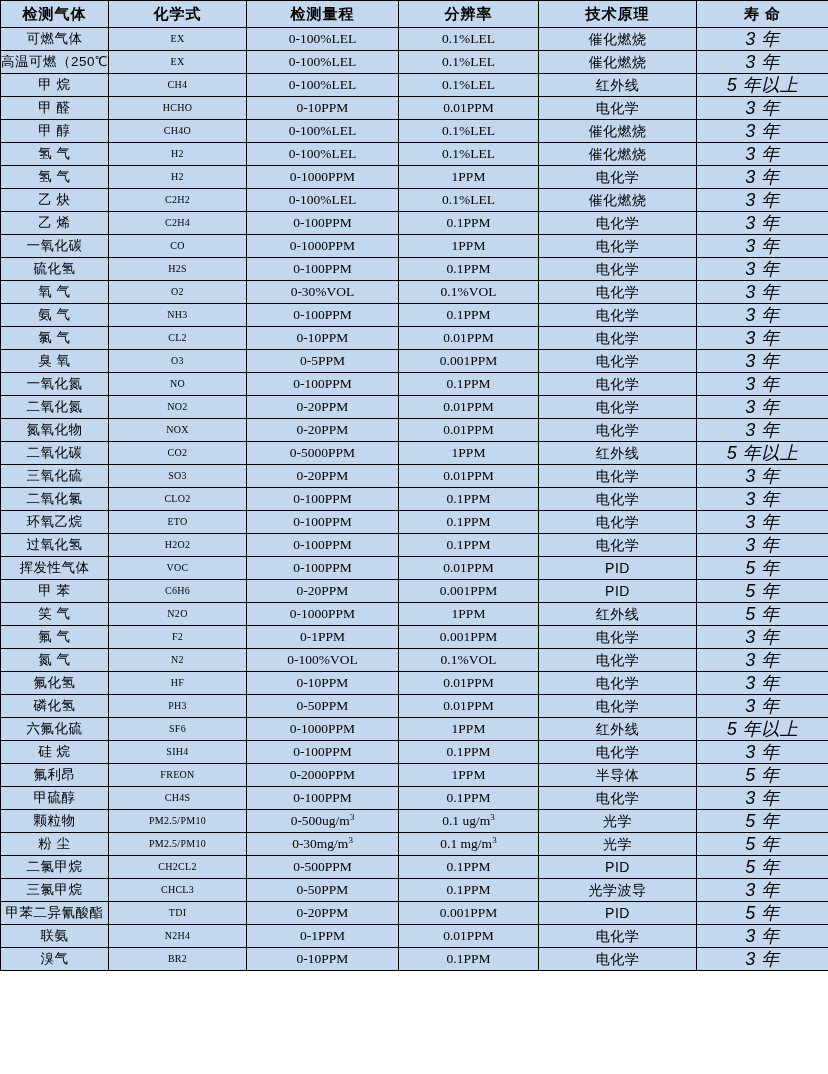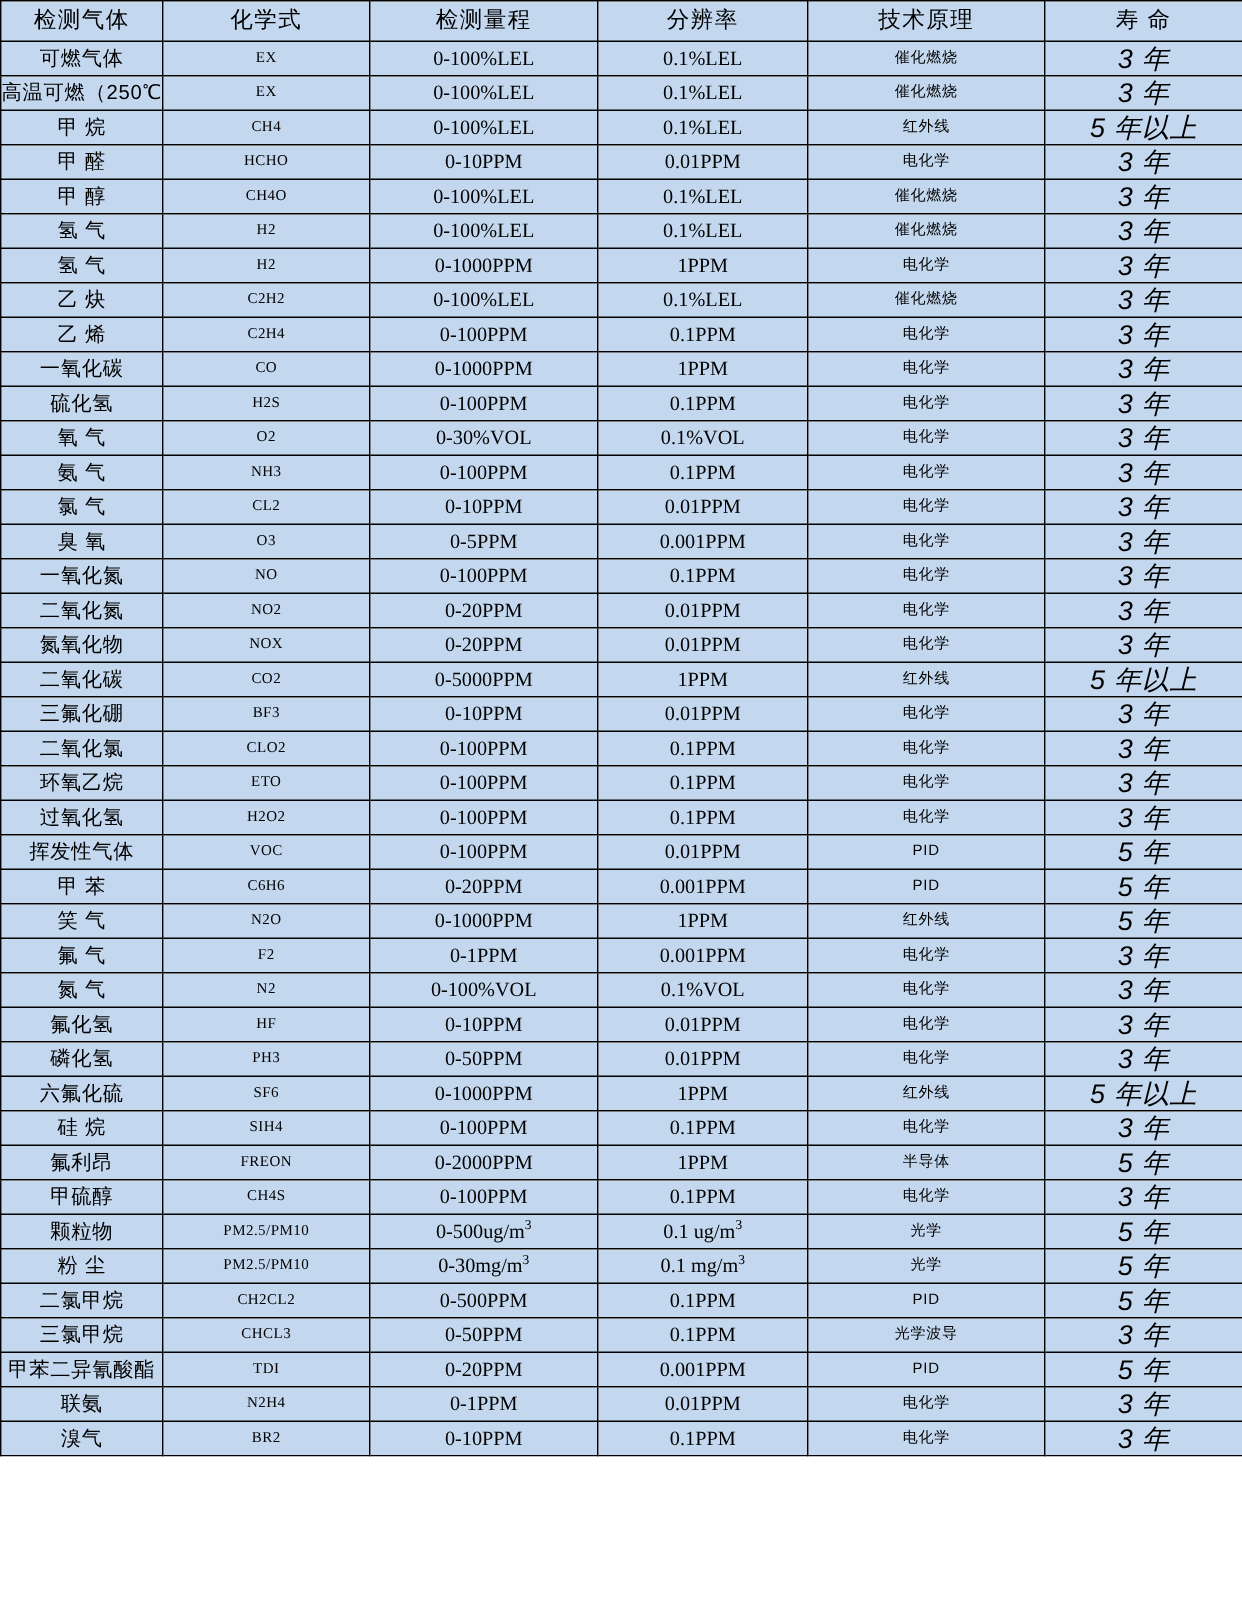--- a/index.html
+++ b/index.html
@@ -34,21 +34,21 @@
     text-align: center;
     vertical-align: middle;
     color: #000000;
     padding: 0;
     height: 22px;
     line-height: 22px;
     overflow: hidden;
     white-space: nowrap;
   }
   table.gas-table thead th {
-    font-weight: normal;
+    font-weight: bold;
     font-size: 15px;
     height: 26px;
     line-height: 26px;
     letter-spacing: 1px;
   }
   table.gas-table tbody td {
     font-size: 13px;
     font-weight: normal;
   }
   
@@ -60,21 +60,21 @@
     font-family: "Liberation Serif", serif;
     font-size: 10px;
     letter-spacing: 0.3px;
   }
   table.gas-table tbody td.range,
   table.gas-table tbody td.res {
     font-family: "Liberation Serif", serif;
     font-size: 13.5px;
   }
   table.gas-table tbody td.tech {
-    font-size: 10px;
+    font-size: 14px;
     letter-spacing: 0.5px;
   }
   table.gas-table tbody td.life {
     font-size: 18px;
     letter-spacing: 0.5px;
     font-style: italic;
   }
   sup { font-size: 9px; vertical-align: super; line-height: 0; }
 </style>
 </head>
@@ -247,23 +247,23 @@
         </tr>
         <tr>
           <td class="name">二氧化碳</td>
           <td class="formula">CO2</td>
           <td class="range">0-5000PPM</td>
           <td class="res">1PPM</td>
           <td class="tech">红外线</td>
           <td class="life">5 年以上</td>
         </tr>
         <tr>
-          <td class="name">三氟化硼</td>
-          <td class="formula">BF3</td>
-          <td class="range">0-10PPM</td>
+          <td class="name">三氧化硫</td>
+          <td class="formula">SO3</td>
+          <td class="range">0-20PPM</td>
           <td class="res">0.01PPM</td>
           <td class="tech">电化学</td>
           <td class="life">3 年</td>
         </tr>
         <tr>
           <td class="name">二氧化氯</td>
           <td class="formula">CLO2</td>
           <td class="range">0-100PPM</td>
           <td class="res">0.1PPM</td>
           <td class="tech">电化学</td>

